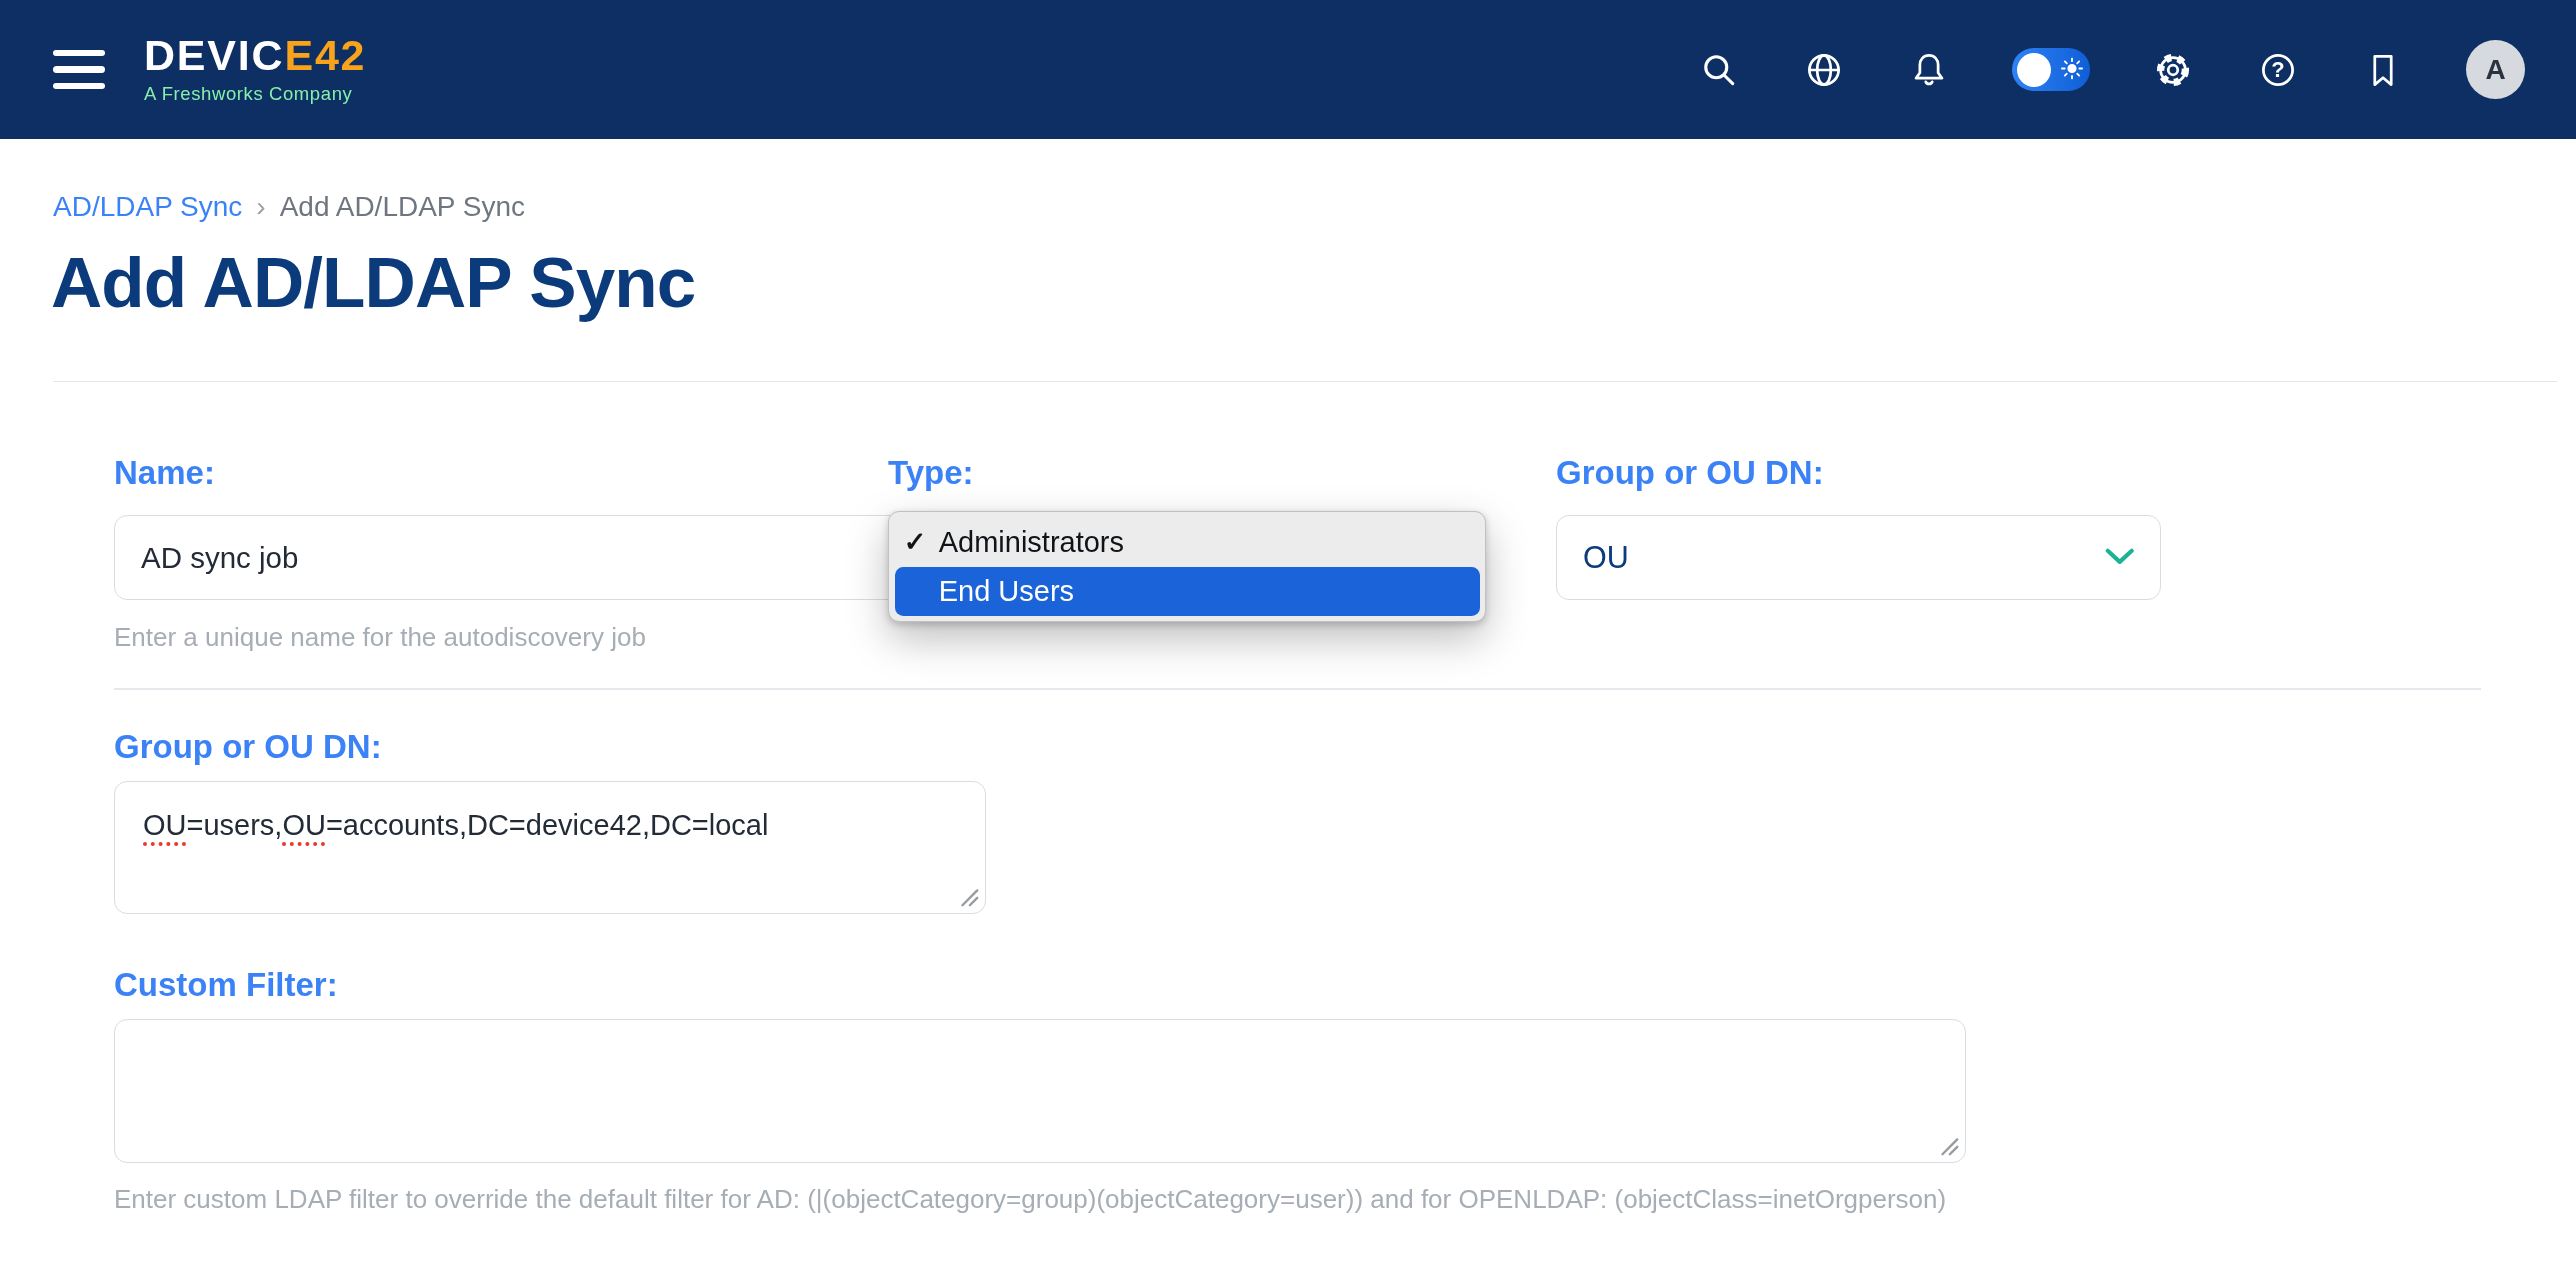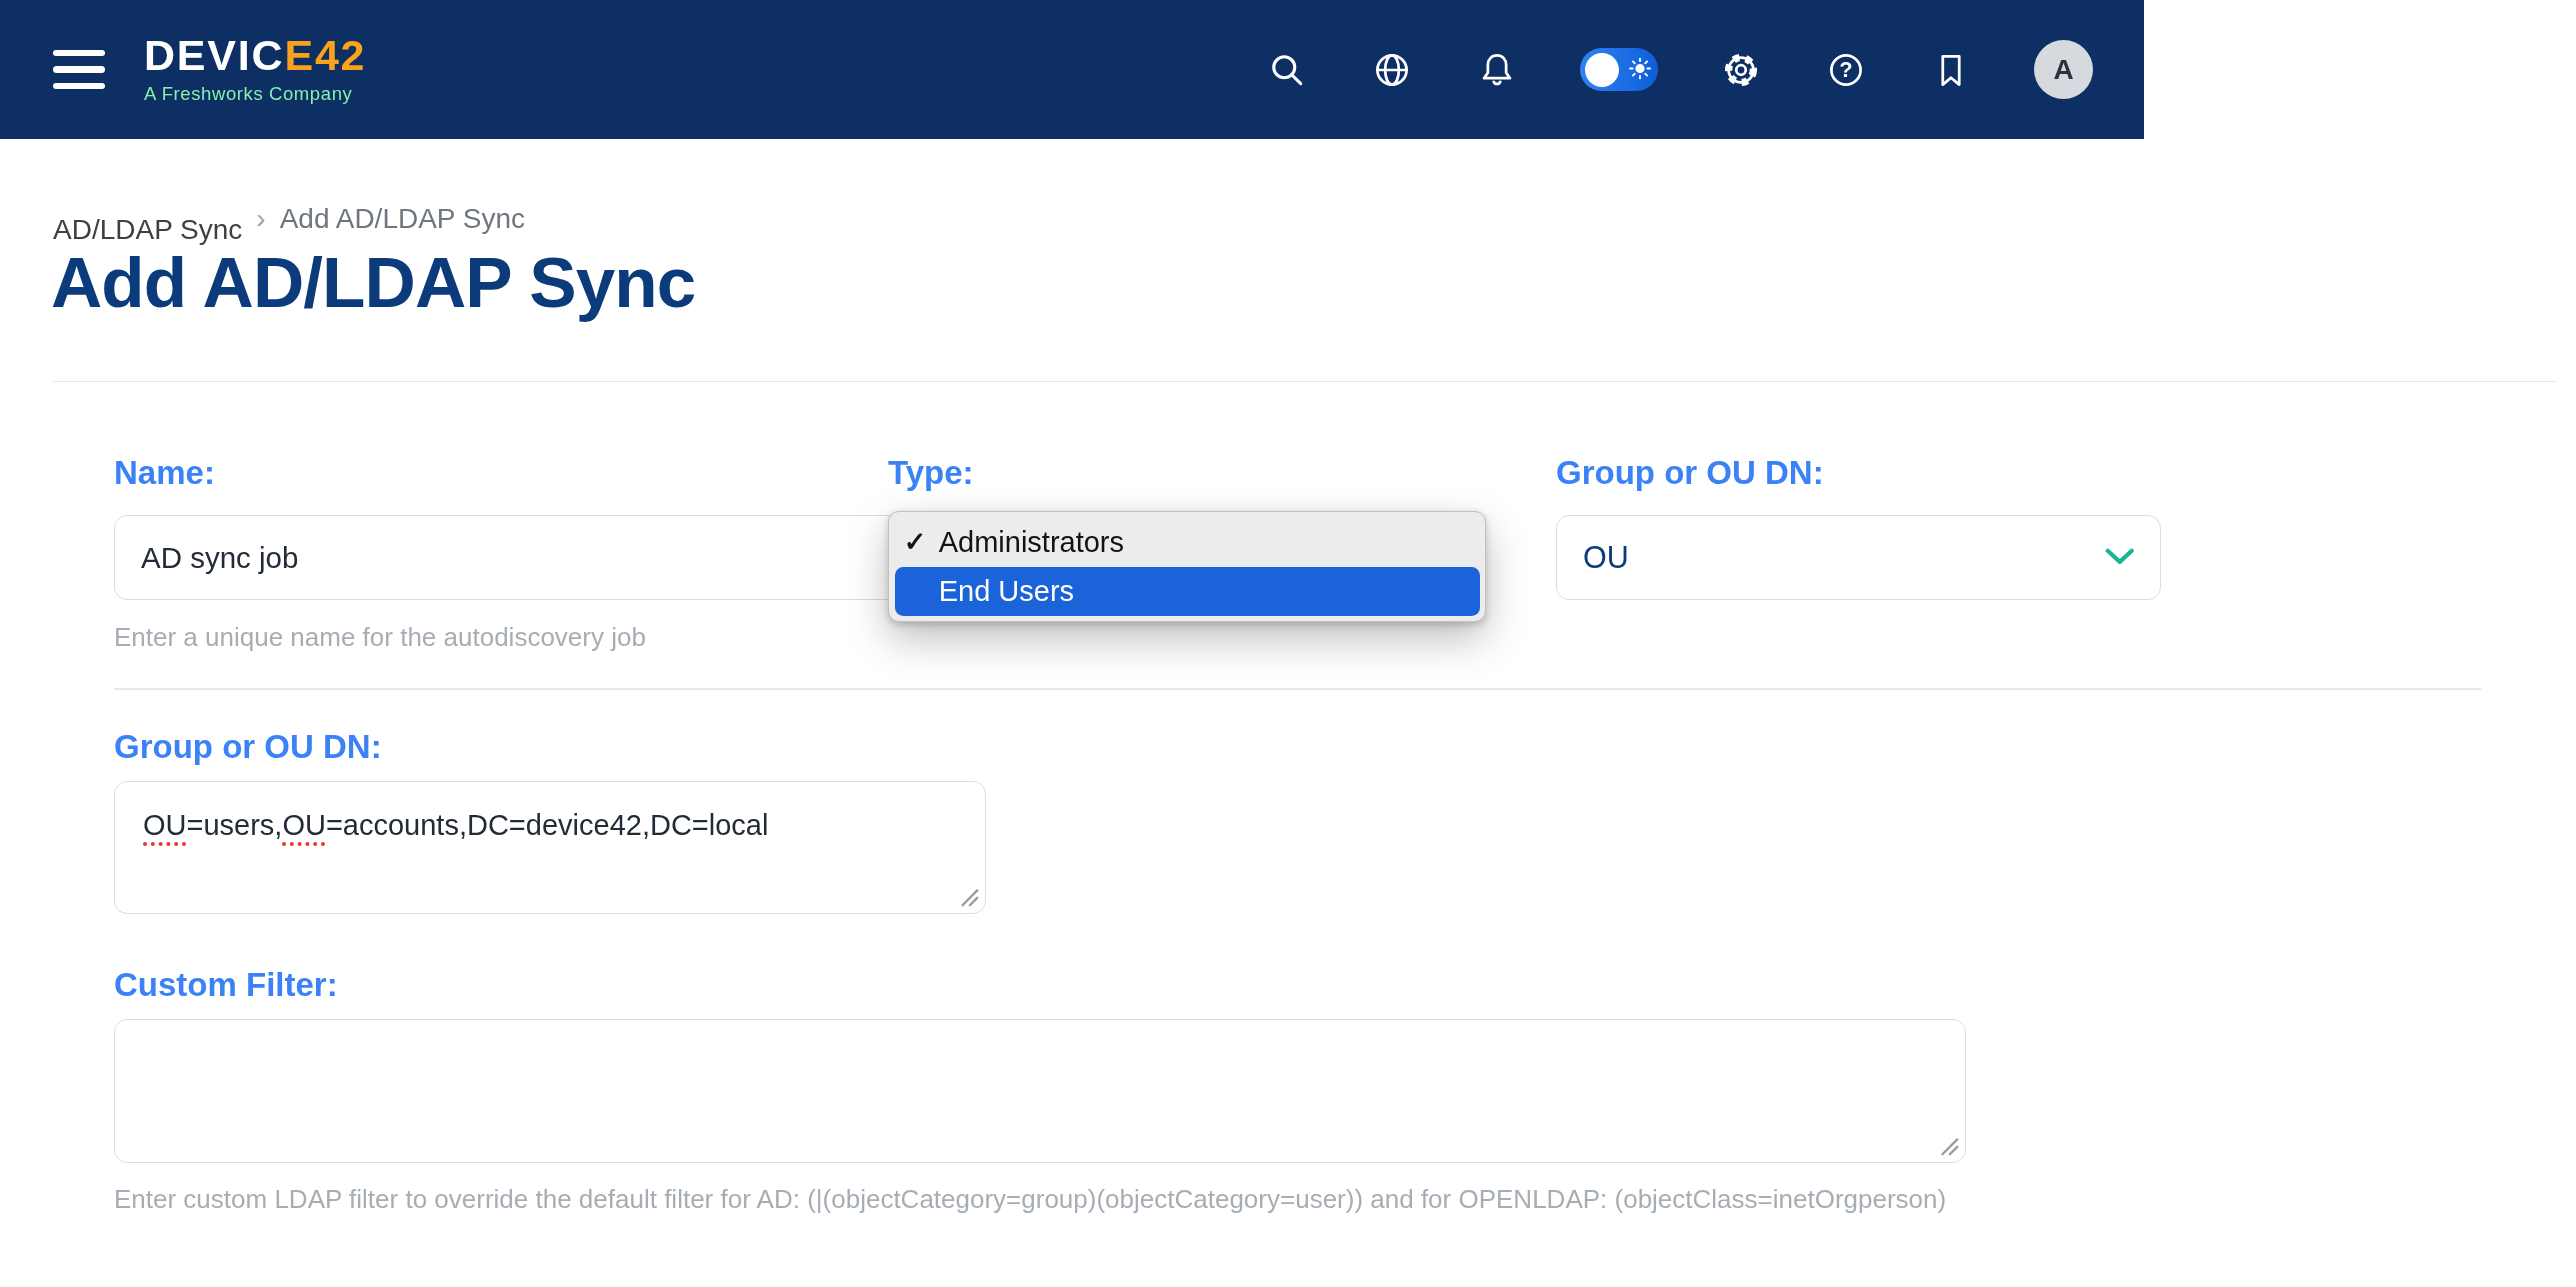--- a/index.html
+++ b/index.html
@@ -1,40 +1,40 @@
 <!DOCTYPE html>
 <html style="font-size:14.8px"><head>
 <meta charset="utf-8">
 <style>
   * { margin:0; padding:0; box-sizing:border-box; }
   html,body { width:2576px; height:1287px; background:#ffffff; font-family:"Liberation Sans", sans-serif; overflow:hidden; }
   .page { position:relative; width:2576px; height:1287px; background:#ffffff; }
 
   
-  .navbar { position:absolute; left:0; top:0; width:2144px; height:139px; background:#0d2f63; display:flex; align-items:center; }
+  .navbar { position:absolute; left:0; top:0; width:2576px; height:139px; background:#0d2f63; display:flex; align-items:center; }
   .hamburger { margin-left:53px; width:52px; display:flex; flex-direction:column; gap:10.2px; cursor:pointer; }
   .hamburger .bar { height:6.5px; border-radius:3.7px; background:#ffffff; }
   .logo { margin-left:39px; display:flex; flex-direction:column; justify-content:center; cursor:pointer; }
   .brand { font-size:43px; font-weight:bold; letter-spacing:1.8px; color:#ffffff; line-height:1; }
   .brand .accent { color:#f9a21b; }
   .subtitle { margin-top:6.5px; font-size:18.5px; color:#86efac; letter-spacing:0.6px; }
 
   .nav-right { margin-left:auto; display:flex; align-items:center; gap:61px; padding-right:51px; }
   .icon-btn { width:44px; height:44px; display:flex; align-items:center; justify-content:center; cursor:pointer; }
   .icon-btn svg { display:block; }
 
   .toggle { width:78px; height:43px; border-radius:22px; background:linear-gradient(90deg,#2f82f5,#0f5ed6); position:relative; cursor:pointer; }
   .toggle .knob { position:absolute; left:4.6px; top:4.6px; width:34px; height:34px; border-radius:50%; background:#ffffff; }
   .toggle .sun { position:absolute; right:7.4px; top:50%; transform:translateY(-50%); }
 
   .avatar { width:59px; height:59px; border-radius:50%; background:#d6dadf; display:flex; align-items:center; justify-content:center; font-size:28px; font-weight:bold; color:#2a3340; cursor:pointer; }
 
   
   .breadcrumb { position:absolute; left:53px; top:191px; font-size:28px; display:flex; align-items:center; gap:14px; }
-  .crumb-link { color:#404040; cursor:pointer;margin-top:23px; }
+  .crumb-link { color:#3b82f6; cursor:pointer; }
   .crumb-sep { color:#9aa0a7; }
   .crumb-current { color:#6f7680; }
 
   .page-title { position:absolute; left:51px; top:242px; font-size:71px; font-weight:bold; color:#0c3b7c; letter-spacing:-0.9px; }
 
   
   .card { position:absolute; left:53px; top:381px; width:2504px; height:906px; background:#ffffff; border-top:1.8px solid #e3e6ea; }
 
   .field-label { position:absolute; font-size:33px; font-weight:600; color:#3b82f6; }
   .lbl-name { left:114px; top:454px; }

